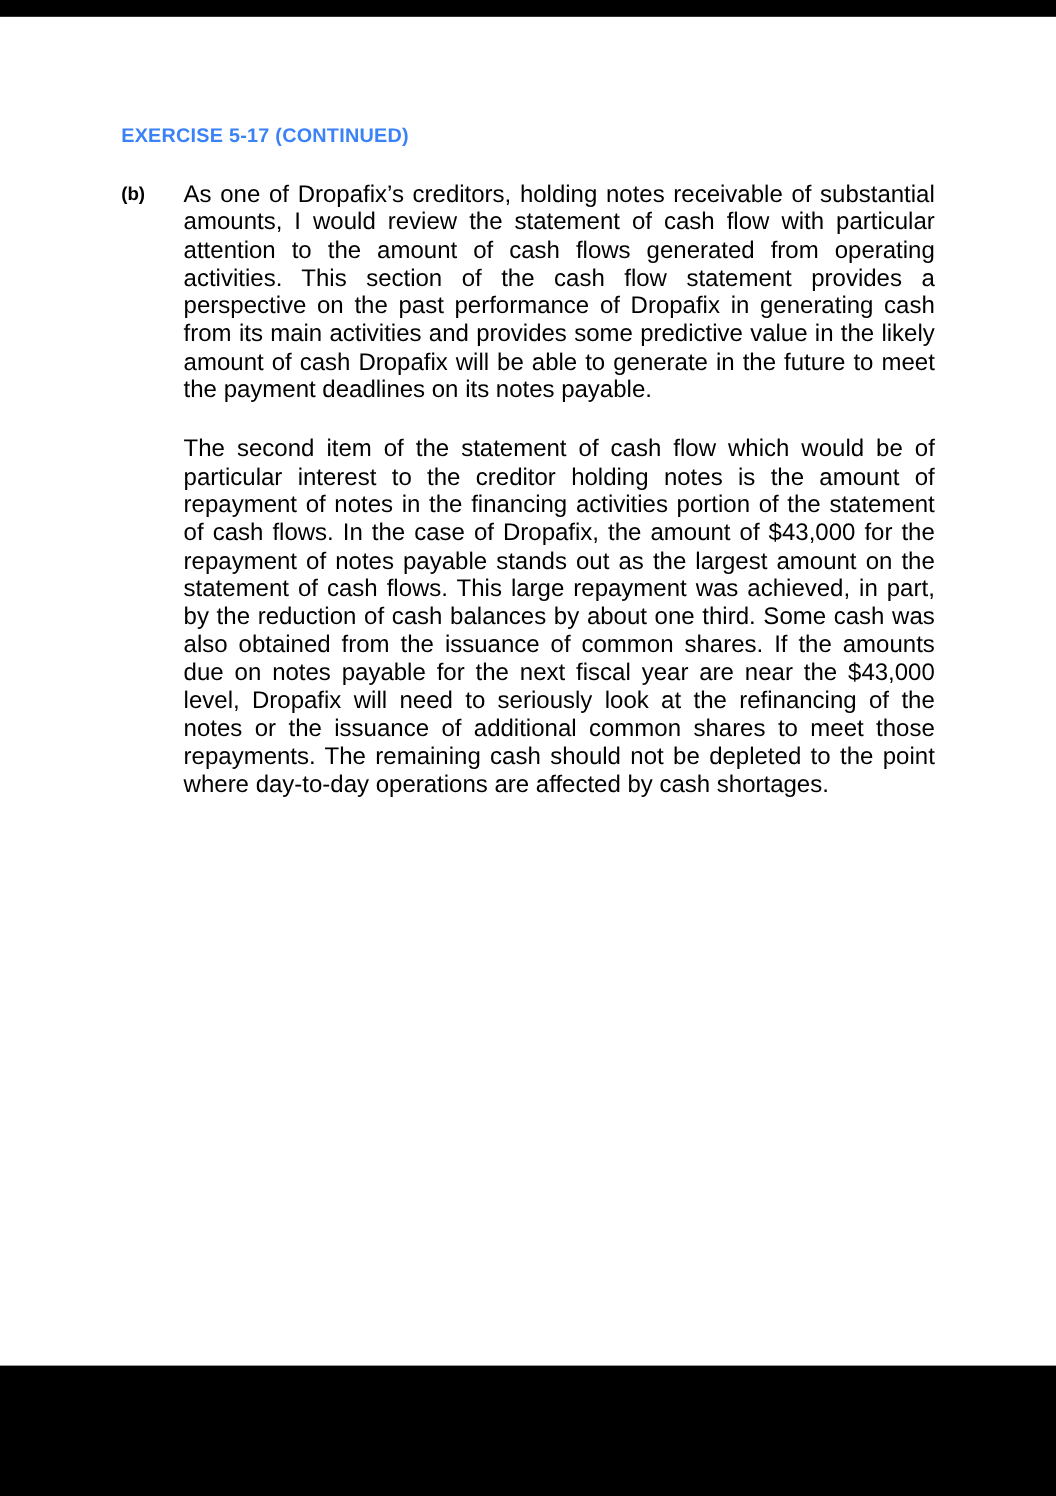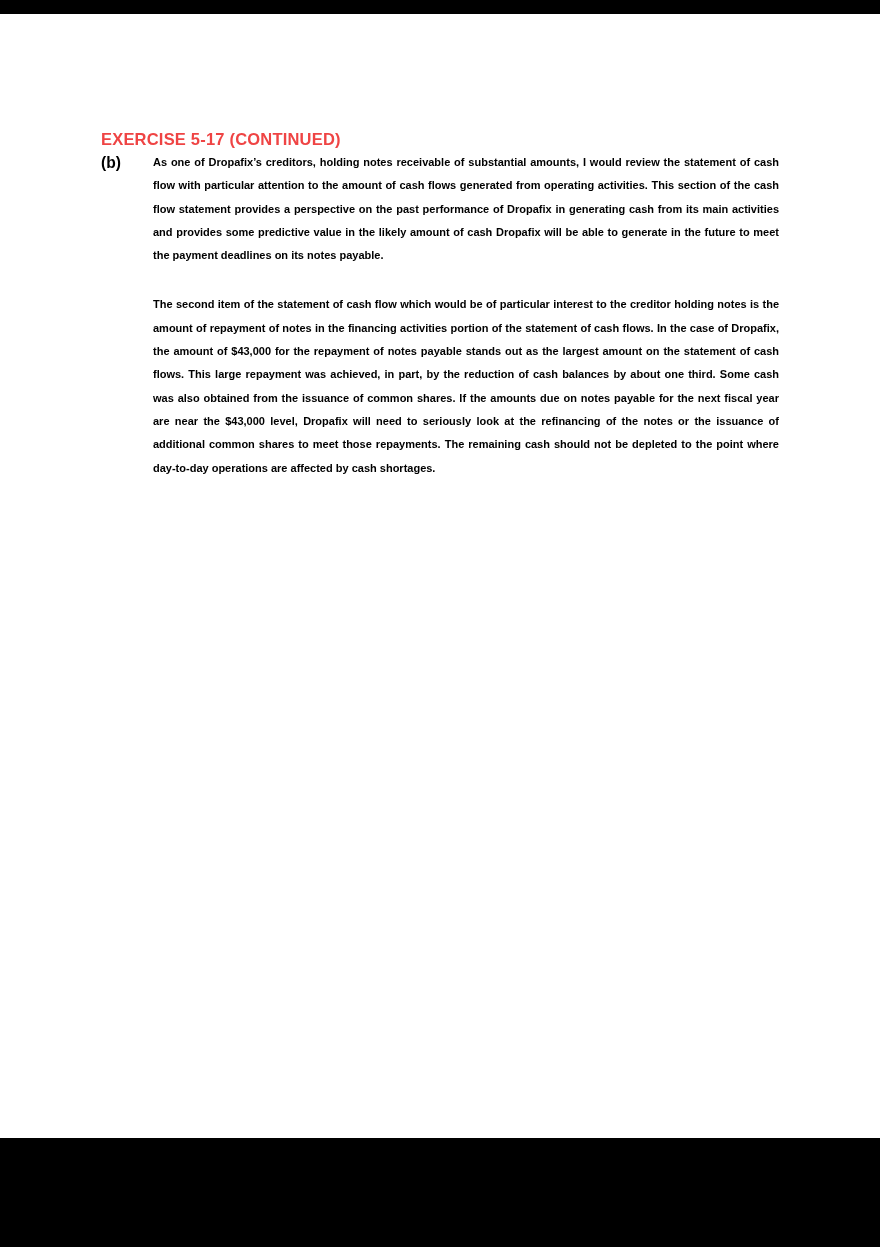--- a/index.html
+++ b/index.html
@@ -36,24 +36,23 @@
     left: 0;
     top: 0;
     width: 880px;
   }
   .doc-title {
     position: absolute;
     left: 101px;
     top: 104px;
     font-size: 16.5px;
     font-weight: bold;
-    color: #ef4444;
+    color: #3b82f6;
     letter-spacing: 0.2px;
     white-space: nowrap;
-    margin-top: 26px;
   }
   .body-block {
     position: absolute;
     left: 101px;
     top: 151px;
     width: 678px;
   }
   .para-row {
     display: flex;
     align-items: flex-start;
@@ -63,22 +62,22 @@
   .marker {
     width: 52px;
     flex: 0 0 52px;
     font-size: 15.6px;
     font-weight: bold;
     color: #000000;
     line-height: 23.3px;
   }
   .para-text {
     flex: 1 1 auto;
-    font-size: 11px;
-    font-weight: bold;
+    font-size: 20px;
+    font-weight: normal;
     color: #000000;
     line-height: 23.3px;
     text-align: justify;
     text-justify: inter-word;
     hyphens: none;
   }
 </style>
 </head>
 <body>
 

